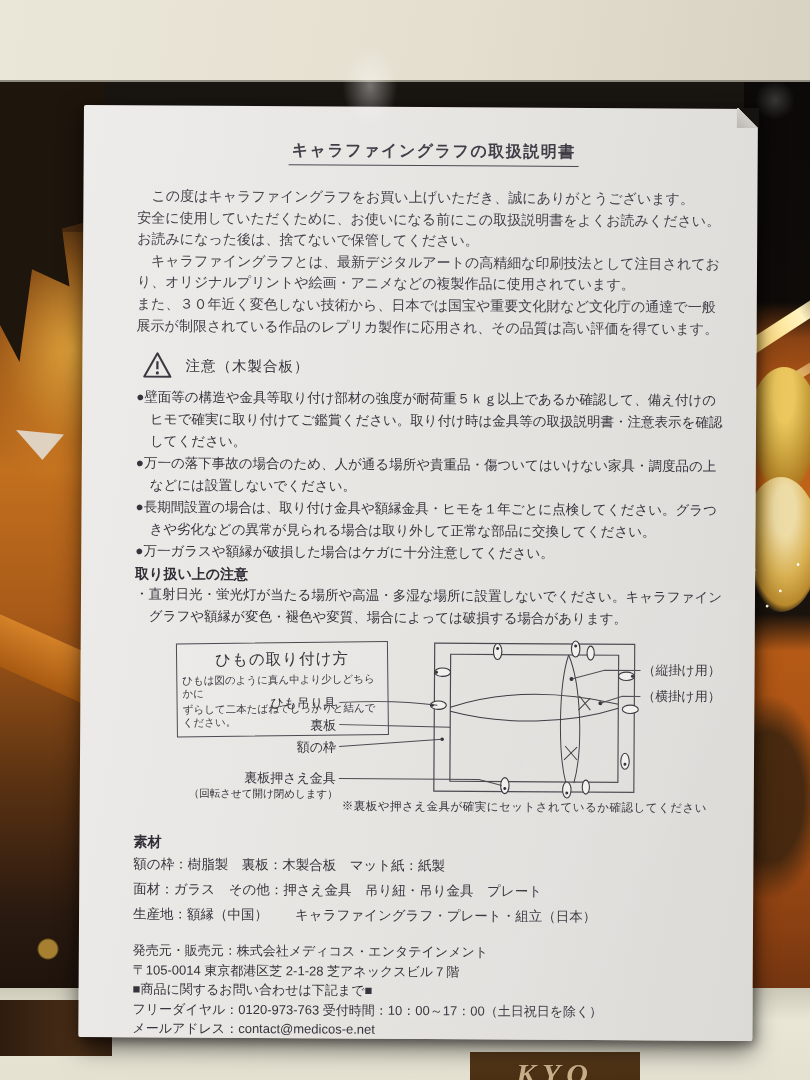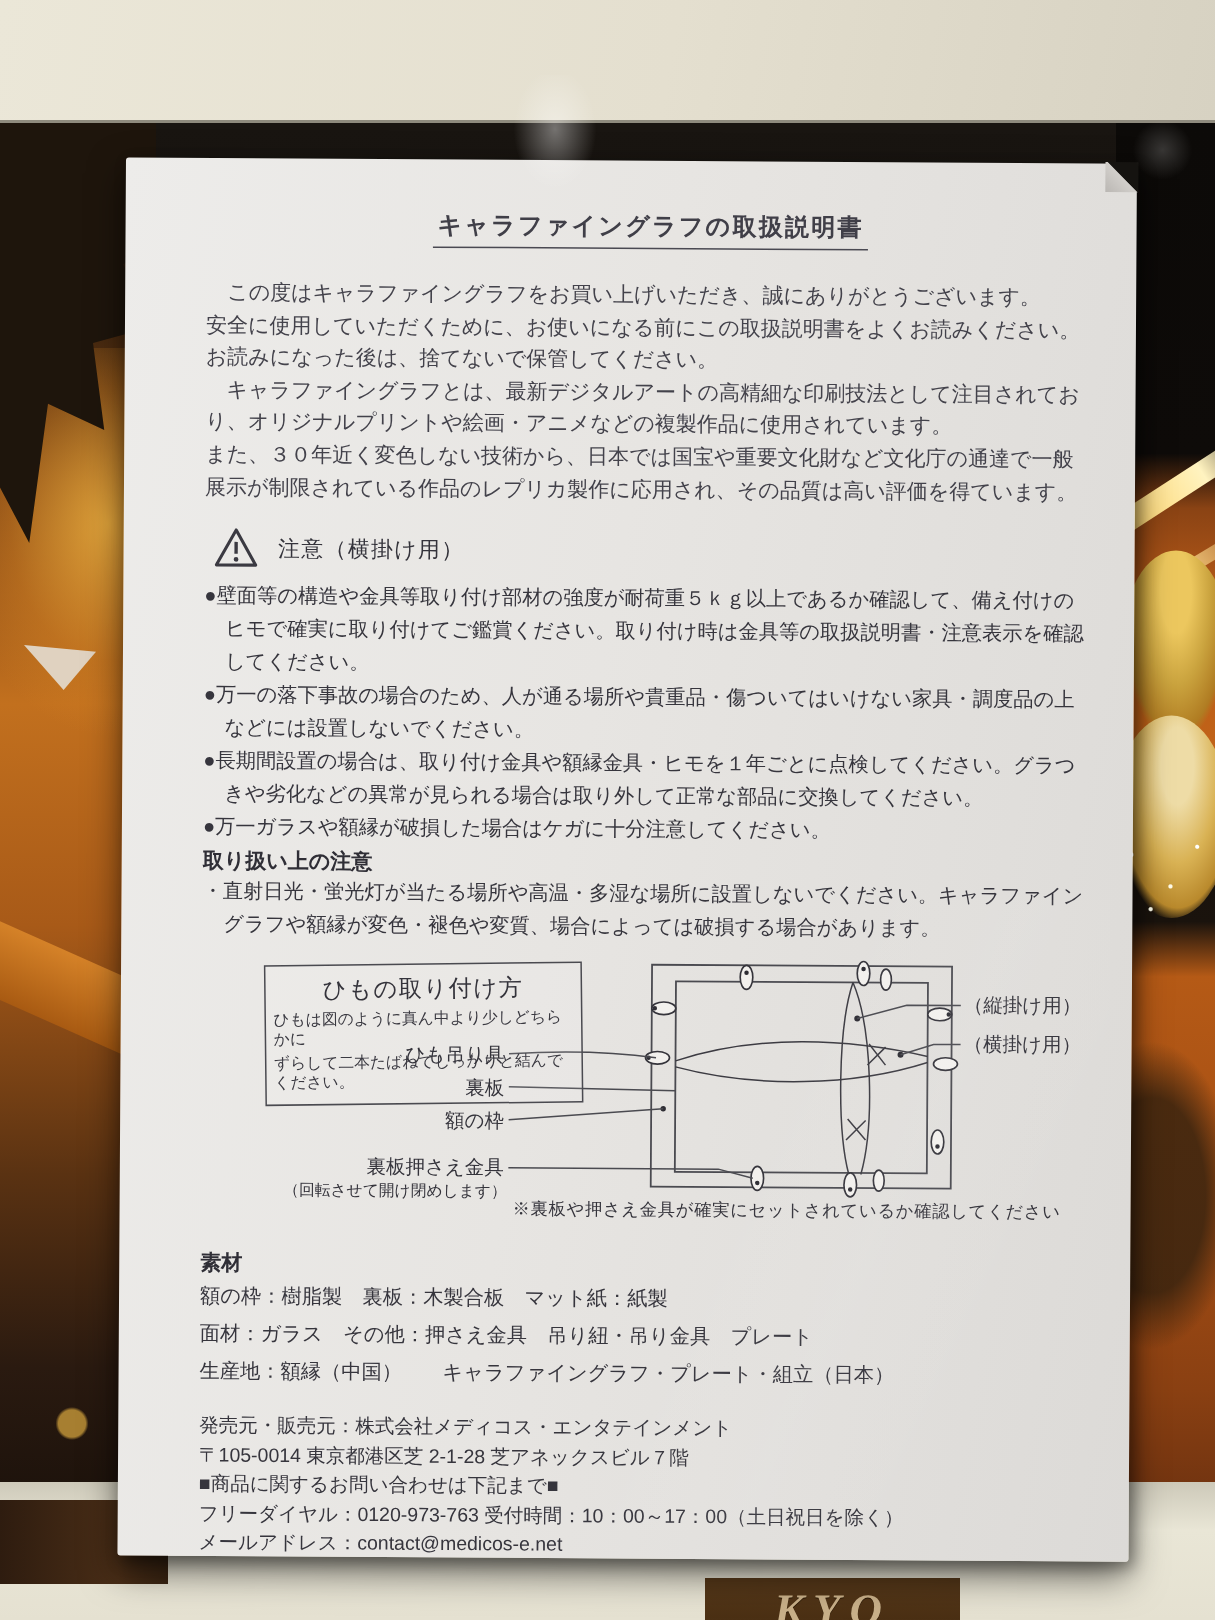--- a/index.html
+++ b/index.html
@@ -163,21 +163,21 @@
     </div>
 
     <div class="caution-head">
       <span class="warn-icon">
         <svg width="30" height="28" viewBox="0 0 32 30">
           <path d="M16 2 L30 27 L2 27 Z" fill="none" stroke="#3b3a42" stroke-width="2.2" stroke-linejoin="round"></path>
           <line x1="16" y1="10.5" x2="16" y2="19" stroke="#3b3a42" stroke-width="2.4"></line>
           <circle cx="16" cy="23" r="1.7" fill="#3b3a42"></circle>
         </svg>
       </span>
-      <span class="caution-title">注意（横掛け用）</span>
+      <span class="caution-title">注意（木製合板）</span>
     </div>
 
     <div class="bullets">
       <p class="bullet">●壁面等の構造や金具等取り付け部材の強度が耐荷重５ｋｇ以上であるか確認して、備え付けのヒモで確実に取り付けてご鑑賞ください。取り付け時は金具等の取扱説明書・注意表示を確認してください。</p>
       <p class="bullet">●万一の落下事故の場合のため、人が通る場所や貴重品・傷ついてはいけない家具・調度品の上などには設置しないでください。</p>
       <p class="bullet">●長期間設置の場合は、取り付け金具や額縁金具・ヒモを１年ごとに点検してください。グラつきや劣化などの異常が見られる場合は取り外して正常な部品に交換してください。</p>
       <p class="bullet">●万一ガラスや額縁が破損した場合はケガに十分注意してください。</p>
     </div>
 
     <p class="handling-head">取り扱い上の注意</p>

